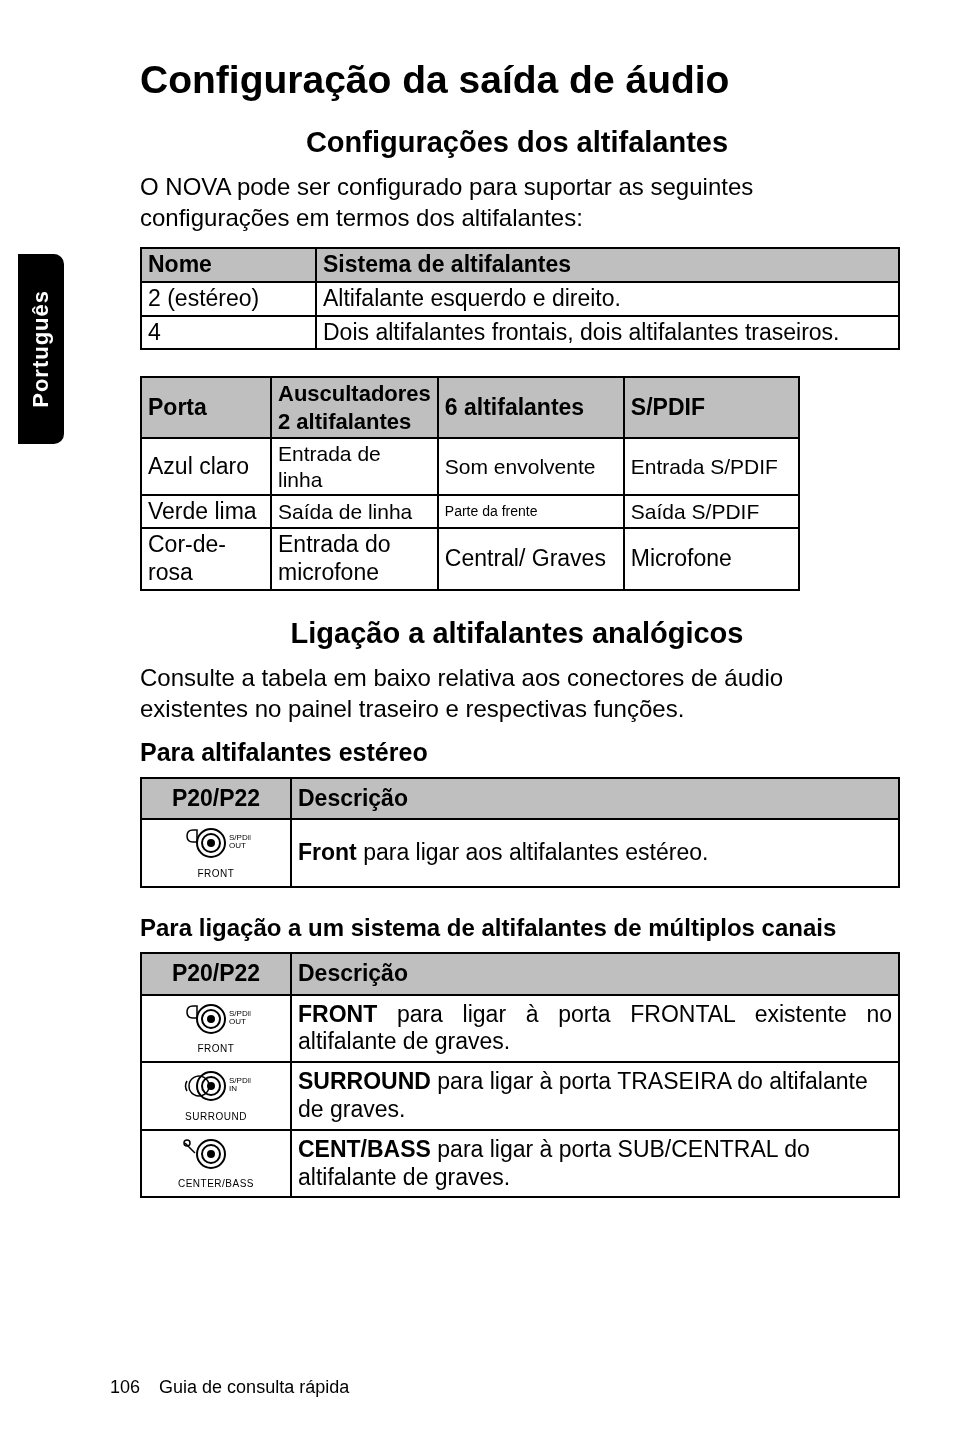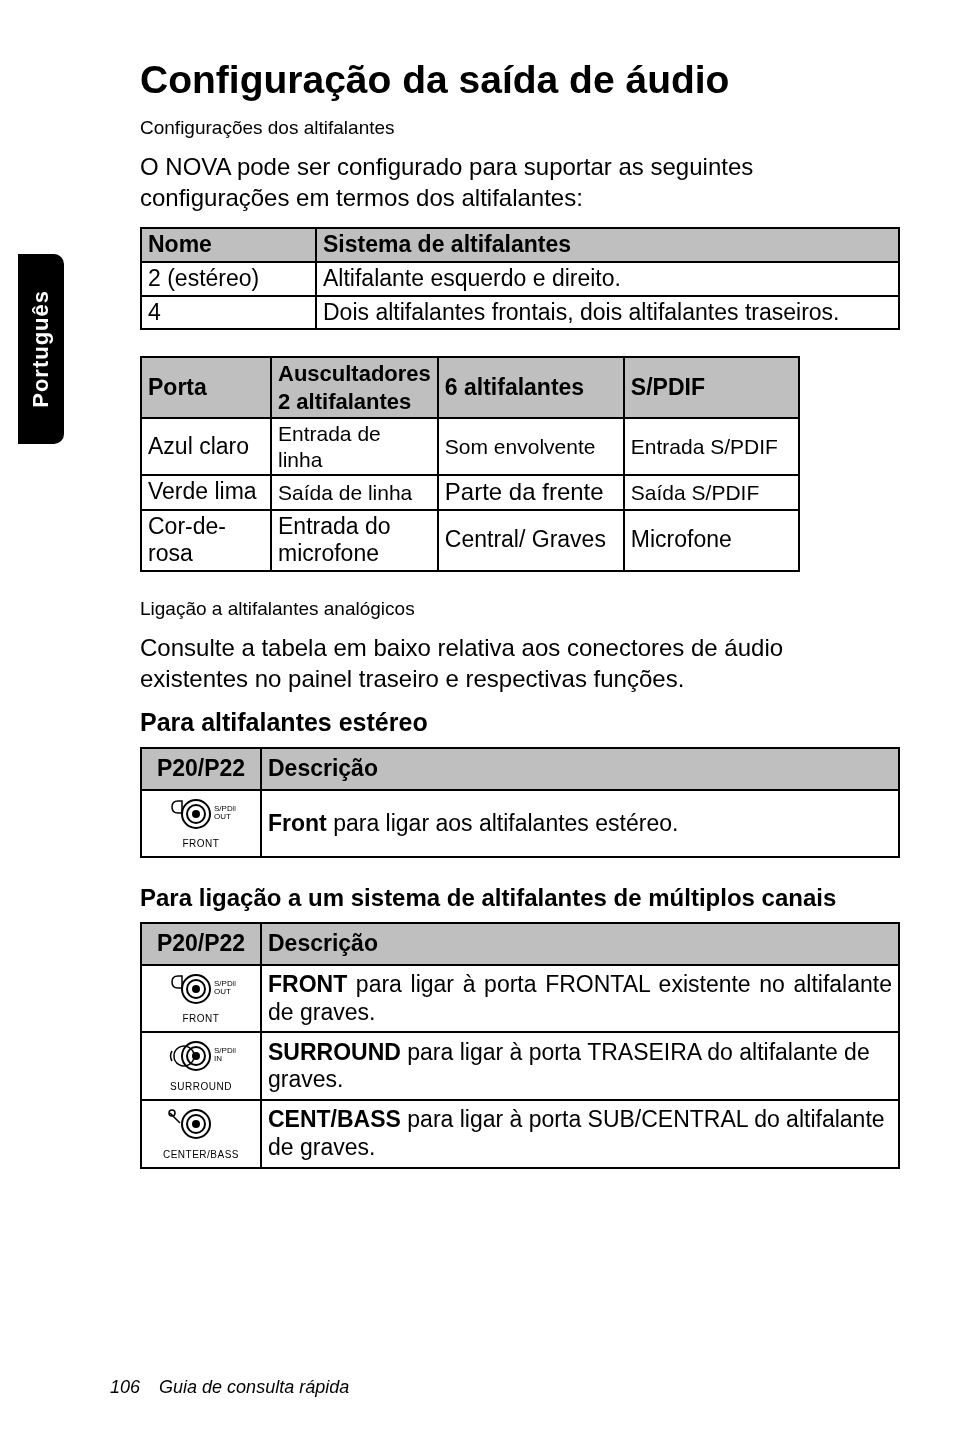--- a/index.html
+++ b/index.html
@@ -1,33 +1,33 @@
 <!DOCTYPE html>
 <html><head>
 <meta charset="utf-8">
 <style>
   * { box-sizing: border-box; margin: 0; padding: 0; }
   html, body { width: 954px; height: 1438px; background: #fff; font-family: "Segoe UI", Arial, sans-serif; color: #000; }
   .page { position: relative; width: 954px; height: 1438px; padding: 58px 60px 0 140px; }
   .side-tab { position: absolute; left: 18px; top: 254px; width: 46px; height: 190px; background: #000; border-top-right-radius: 10px; border-bottom-right-radius: 10px; display: flex; align-items: center; justify-content: center; }
   .side-tab span { color: #fff; font-weight: bold; font-size: 22px; writing-mode: vertical-rl; transform: rotate(180deg); letter-spacing: 1px; }
-  h1.title { font-size: 39px; font-weight: 900; font-family: Arial Black, Arial, sans-serif; margin-bottom: 15px; }
-  h2.section { font-size: 19px; font-weight: 400; margin-bottom: 12px; }
+  h1.title { font-size: 39px; font-weight: 900; font-family: Arial Black, Arial, sans-serif; margin-bottom: 24px; }
+  h2.section { font-size: 29px; font-weight: 700; margin-bottom: 12px; text-align: center; }
   p.body { font-size: 24px; line-height: 1.3; margin-bottom: 14px; }
   table { border-collapse: collapse; margin-bottom: 26px; }
   table.full { width: 760px; }
   table.narrow { width: 660px; }
   th, td { border: 2px solid #000; font-size: 23px; text-align: left; vertical-align: middle; padding: 2px 6px; line-height: 1.2; }
   th { background: #bfbfbf; font-weight: 700; }
   .hdr2 { white-space: nowrap; }
   h3.sub { font-size: 25px; font-weight: 700; margin: 10px 0 10px 0; }
-  .iconcell { text-align: center; width: 120px; padding: 6px 4px; }
+  .iconcell { text-align: center; width: 150px; padding: 6px 4px; }
   .jack { display: inline-block; vertical-align: middle; }
   .label-under { font-size: 10px; letter-spacing: 0.5px; display: block; text-align: center; margin-top: 1px; }
-  .footer { position: absolute; bottom: 40px; left: 110px; font-size: 18px; font-style: italic; }
+  .footer { position: absolute; bottom: 40px; left: 110px; font-size: 18px; }
   .pgnum { display: inline-block; margin-right: 14px; }
   .bold { font-weight: 700; }
 </style>
 </head>
 <body>
 
 <div class="page">
 
   <div class="side-tab">
     <span>Português</span>
@@ -65,21 +65,21 @@
     </tr>
     <tr>
       <td>Azul claro</td>
       <td style="font-size:21px">Entrada de linha</td>
       <td style="font-size:21px">Som envolvente</td>
       <td style="font-size:21px">Entrada S/PDIF</td>
     </tr>
     <tr>
       <td>Verde lima</td>
       <td style="font-size:21px">Saída de linha</td>
-      <td style="font-size:24px">Parte da frente</td>
+      <td style="font-size:14px">Parte da frente</td>
       <td style="font-size:21px">Saída S/PDIF</td>
     </tr>
     <tr>
       <td>Cor-de-rosa</td>
       <td>Entrada do microfone</td>
       <td>Central/ Graves</td>
       <td>Microfone</td>
     </tr>
   </tbody>
     </table>

